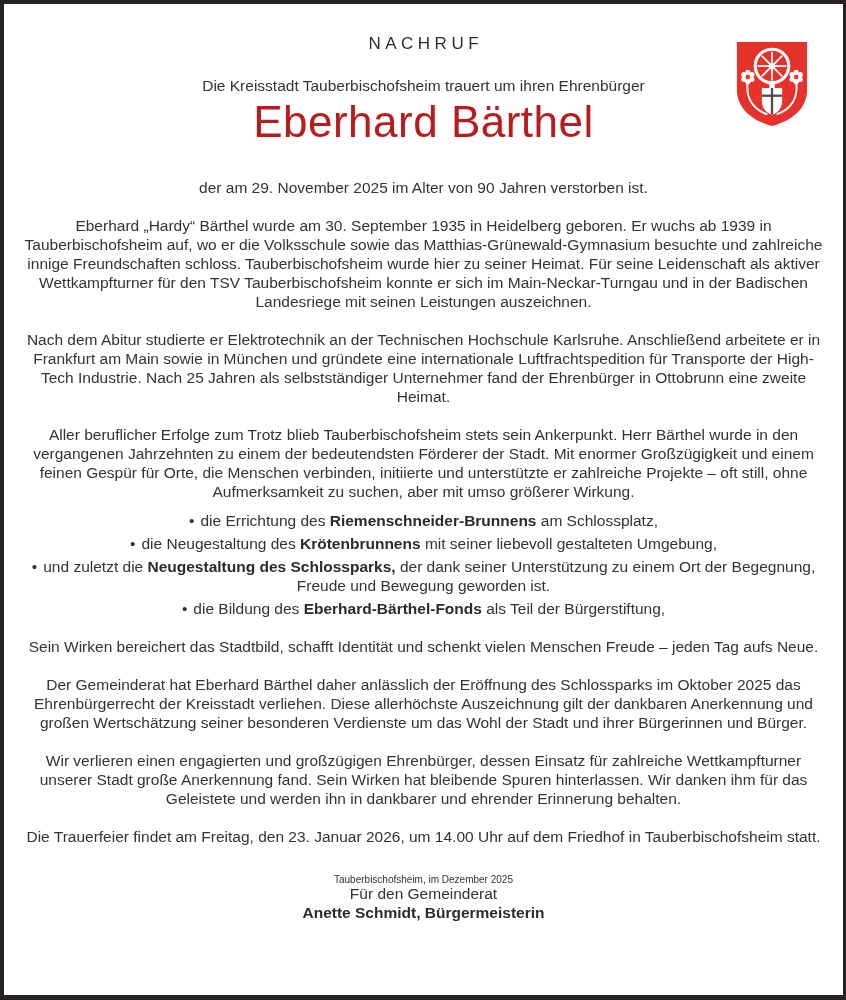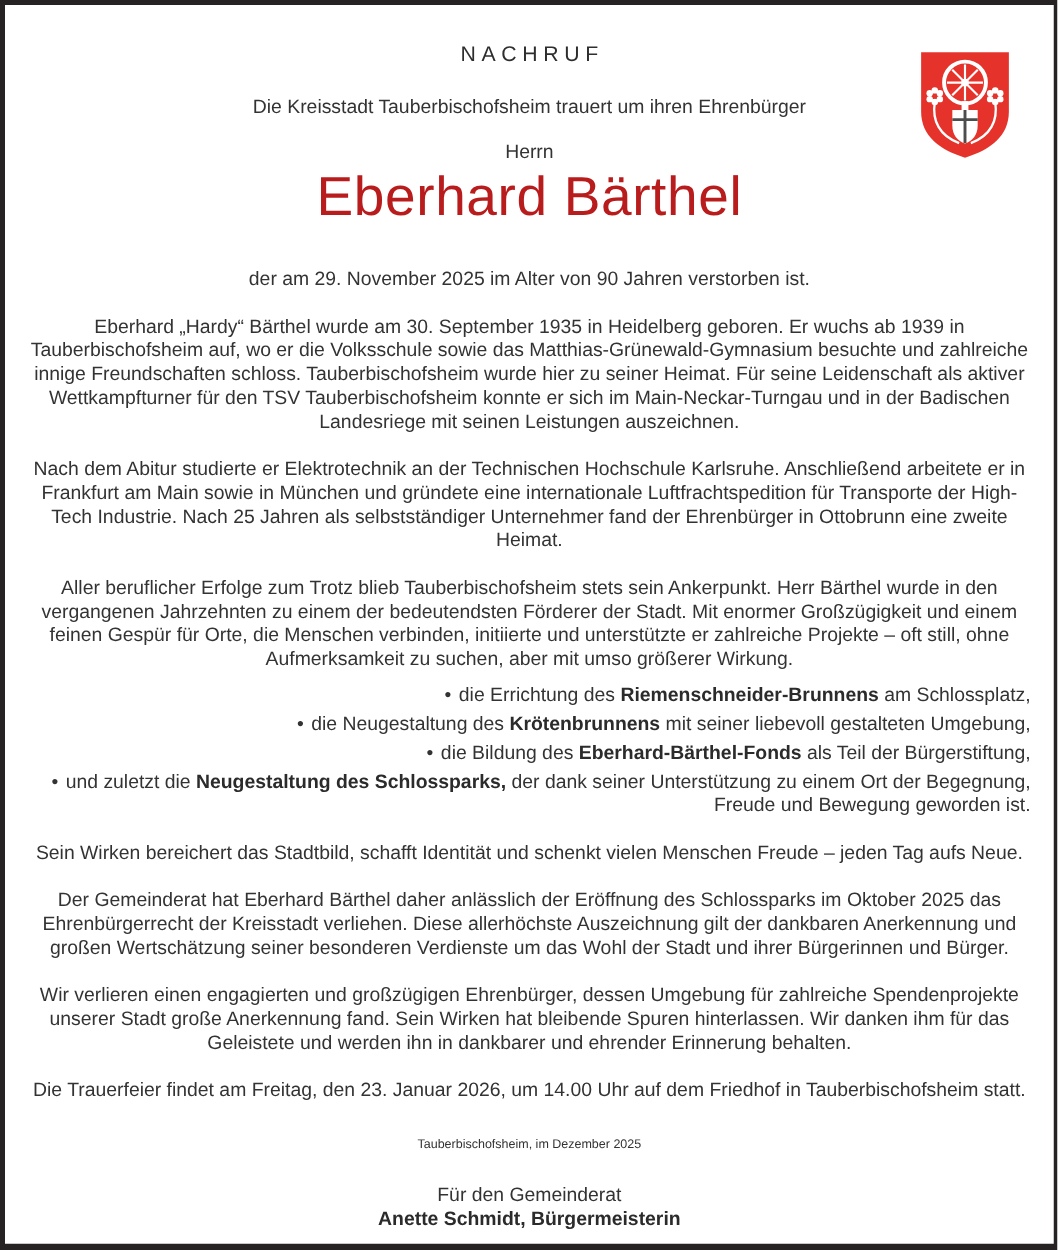--- a/index.html
+++ b/index.html
@@ -38,25 +38,25 @@
   }
   .death-line { margin-top: 32px; font-size: 15.5px; }
   .para { margin: 19px auto 0; width: 802px; font-size: 15.5px; line-height: 19px; }
   .projects {
     list-style: none;
     margin: 10px auto 0;
     width: 802px;
     font-size: 15.5px;
     line-height: 19px;
   }
-  .projects li { margin-top: 4px; text-align: right; }
+  .projects li { margin-top: 4px; }
   .bullet { margin-right: 6px; }
   b { font-weight: 700; color: #2b2b2b; }
   .dateline { margin-top: 28px; font-size: 10px; }
-  .closing { margin-top: 27px; font-size: 15.5px; }
+  .closing { font-size: 15.5px; }
   .signature { margin-top: 1px; font-size: 15.5px; font-weight: 700; color: #2b2b2b; }
 </style>
 </head>
 <body>
 
 <div class="page">
 
   <div class="kicker">NACHRUF</div>
 
   <div class="crest">
@@ -97,38 +97,37 @@
           <circle cx="86.2" cy="50" r="3.3"></circle>
         <circle cx="81" cy="53" r="3.3"></circle>
           <circle cx="75.8" cy="50" r="3.3"></circle>
           <circle cx="75.8" cy="44" r="3.3"></circle>
         <circle cx="81" cy="47" r="2.4" fill="#e5332b"></circle>
       </g>
     </svg>
   </div>
 
   <p class="intro">Die Kreisstadt Tauberbischofsheim trauert um ihren Ehrenbürger</p>
-  <p class="salutation">Herrn</p>
   <h1 class="name">Eberhard Bärthel</h1>
   <p class="death-line">der am 29. November 2025 im Alter von 90 Jahren verstorben ist.</p>
 
   <p class="para">Eberhard „Hardy“ Bärthel wurde am 30. September 1935 in Heidelberg geboren. Er wuchs ab 1939 in Tauberbischofsheim auf, wo er die Volksschule sowie das Matthias-Grünewald-Gymnasium besuchte und zahlreiche innige Freundschaften schloss. Tauberbischofsheim wurde hier zu seiner Heimat. Für seine Leidenschaft als aktiver Wettkampfturner für den TSV Tauberbischofsheim konnte er sich im Main-Neckar-Turngau und in der Badischen Landesriege mit seinen Leistungen auszeichnen.</p>
   <p class="para">Nach dem Abitur studierte er Elektrotechnik an der Technischen Hochschule Karlsruhe. Anschließend arbeitete er in Frankfurt am Main sowie in München und gründete eine internationale Luftfrachtspedition für Transporte der High-Tech Industrie. Nach 25 Jahren als selbstständiger Unternehmer fand der Ehrenbürger in Ottobrunn eine zweite Heimat.</p>
   <p class="para">Aller beruflicher Erfolge zum Trotz blieb Tauberbischofsheim stets sein Ankerpunkt. Herr Bärthel wurde in den vergangenen Jahrzehnten zu einem der bedeutendsten Förderer der Stadt. Mit enormer Großzügigkeit und einem feinen Gespür für Orte, die Menschen verbinden, initiierte und unterstützte er zahlreiche Projekte – oft still, ohne Aufmerksamkeit zu suchen, aber mit umso größerer Wirkung.</p>
 
 
   <ul class="projects">
     <li><span class="bullet">•</span><span>die Errichtung des </span><b>Riemenschneider-Brunnens</b><span> am Schlossplatz,</span></li>
     <li><span class="bullet">•</span><span>die Neugestaltung des </span><b>Krötenbrunnens</b><span> mit seiner liebevoll gestalteten Umgebung,</span></li>
+    <li><span class="bullet">•</span><span>und zuletzt die </span><b>Neugestaltung des Schlossparks,</b><span> der dank seiner Unterstützung zu einem Ort der Begegnung, Freude und Bewegung geworden ist.</span></li>
     <li><span class="bullet">•</span><span>die Bildung des </span><b>Eberhard-Bärthel-Fonds</b><span> als Teil der Bürgerstiftung,</span></li>
-    <li><span class="bullet">•</span><span>und zuletzt die </span><b>Neugestaltung des Schlossparks,</b><span> der dank seiner Unterstützung zu einem Ort der Begegnung, Freude und Bewegung geworden ist.</span></li>
   </ul>
 
   <p class="para">Sein Wirken bereichert das Stadtbild, schafft Identität und schenkt vielen Menschen Freude – jeden Tag aufs Neue.</p>
   <p class="para">Der Gemeinderat hat Eberhard Bärthel daher anlässlich der Eröffnung des Schlossparks im Oktober 2025 das Ehrenbürgerrecht der Kreisstadt verliehen. Diese allerhöchste Auszeichnung gilt der dankbaren Anerkennung und großen Wertschätzung seiner besonderen Verdienste um das Wohl der Stadt und ihrer Bürgerinnen und Bürger.</p>
-  <p class="para">Wir verlieren einen engagierten und großzügigen Ehrenbürger, dessen Umgebung für zahlreiche Spendenprojekte unserer Stadt große Anerkennung fand. Sein Wirken hat bleibende Spuren hinterlassen. Wir danken ihm für das Geleistete und werden ihn in dankbarer und ehrender Erinnerung behalten.</p>
+  <p class="para">Wir verlieren einen engagierten und großzügigen Ehrenbürger, dessen Einsatz für zahlreiche Wettkampfturner unserer Stadt große Anerkennung fand. Sein Wirken hat bleibende Spuren hinterlassen. Wir danken ihm für das Geleistete und werden ihn in dankbarer und ehrender Erinnerung behalten.</p>
   <p class="para">Die Trauerfeier findet am Freitag, den 23. Januar 2026, um 14.00 Uhr auf dem Friedhof in Tauberbischofsheim statt.</p>
 
   <p class="dateline">Tauberbischofsheim, im Dezember 2025</p>
   <p class="closing">Für den Gemeinderat</p>
   <p class="signature">Anette Schmidt, Bürgermeisterin</p>
 
 </div>
 
 </body></html>

